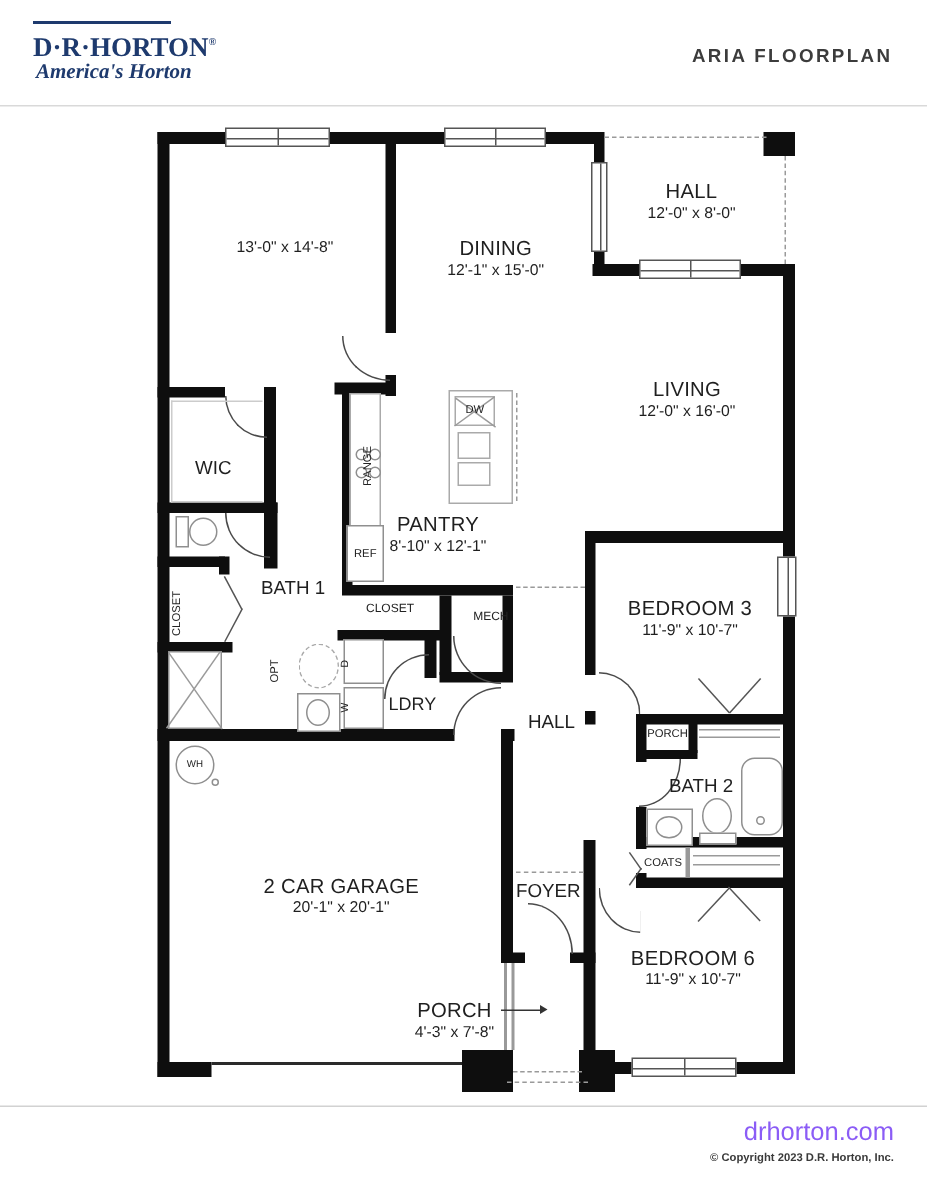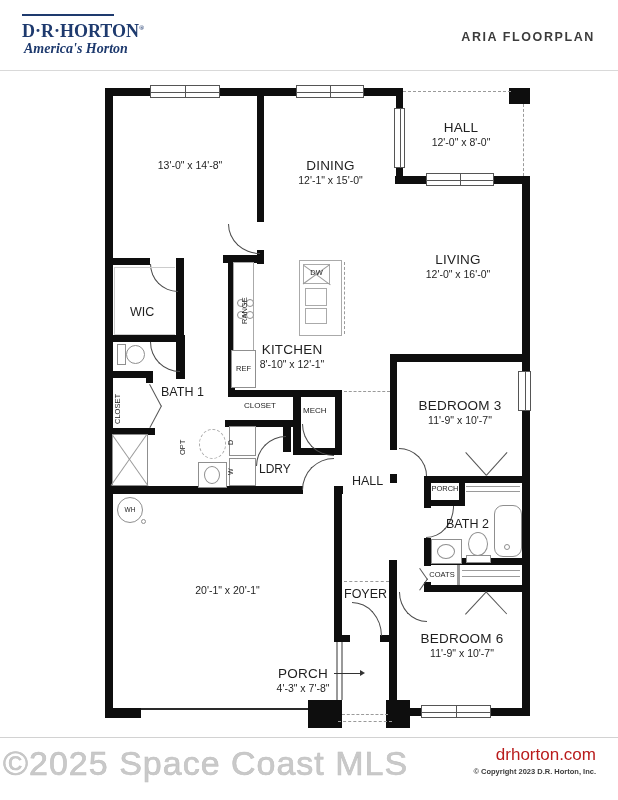--- a/index.html
+++ b/index.html
@@ -43,21 +43,21 @@
   .rd{font-size:10.5px;margin-top:1px;white-space:nowrap;}
   .sm{position:absolute;font-size:8px;color:#222;white-space:nowrap;}
   .md{position:absolute;font-size:12.5px;color:#1f1f1f;white-space:nowrap;}
   .vlab{position:absolute;font-size:7.5px;color:#222;transform:rotate(-90deg);
         transform-origin:0 100%;white-space:nowrap;}
   .ah{position:absolute;width:0;height:0;border-left:5px solid #333;
       border-top:3px solid transparent;border-bottom:3px solid transparent;}
   
   .watermark{position:absolute;left:3px;top:744px;font-size:34px;letter-spacing:1px;
              color:#c9c9c9;-webkit-text-stroke:.6px #bfbfbf;}
-  .site{position:absolute;right:22px;top:745px;font-size:17px;color:#b91c1c;}
+  .site{position:absolute;right:22px;top:745px;font-size:17px;color:#8b5cf6;}
   .copy{position:absolute;right:22px;top:767px;font-size:7.5px;font-weight:bold;color:#3a3a3a;}
 </style>
 </head>
 <body>
 
 <div class="page">
 
   <div class="logo">
     <div class="logo-rule"></div>
     <div class="logo-name"><span>D·R·HORTON</span><sup>®</sup></div>
@@ -218,60 +218,60 @@
     </div>
     <div class="room" style="left:408px;top:120px;width:106px">
       <div class="rn">HALL</div>
       <div class="rd">12'-0" x 8'-0"</div>
     </div>
     <div class="room" style="left:405px;top:252px;width:106px">
       <div class="rn">LIVING</div>
       <div class="rd">12'-0" x 16'-0"</div>
     </div>
     <div class="room" style="left:247px;top:342px;width:90px">
-      <div class="rn">KITCHEN</div>
+      <div class="rn">PANTRY</div>
       <div class="rd">8'-10" x 12'-1"</div>
     </div>
     <div class="room" style="left:407px;top:398px;width:106px">
       <div class="rn">BEDROOM 3</div>
       <div class="rd">11'-9" x 10'-7"</div>
     </div>
     <div class="room" style="left:409px;top:631px;width:106px">
       <div class="rn">BEDROOM 6</div>
       <div class="rd">11'-9" x 10'-7"</div>
     </div>
     <div class="room" style="left:155px;top:583px;width:145px">
+      <div class="rn">2 CAR GARAGE</div>
       <div class="rd">20'-1" x 20'-1"</div>
     </div>
     <div class="room" style="left:268px;top:666px;width:70px">
       <div class="rn">PORCH</div>
       <div class="rd">4'-3" x 7'-8"</div>
     </div>
     <i class="ln" style="left:334px;top:673px;width:26px;background:#333"></i>
     <i class="ah" style="left:360px;top:670px"></i>
 
     <div class="md" style="left:130px;top:305px">WIC</div>
-    <div class="md" style="left:161px;top:385px">BATH 1</div>
+    <div class="md" style="left:174px;top:385px">BATH 1</div>
     <div class="md" style="left:446px;top:517px">BATH 2</div>
     <div class="md" style="left:352px;top:474px">HALL</div>
     <div class="md" style="left:344px;top:587px">FOYER</div>
     <div class="md" style="left:259px;top:462px;font-size:12px">LDRY</div>
 
     <div class="sm" style="left:238px;top:401px;width:44px;text-align:center">CLOSET</div>
-    <div class="sm" style="left:303px;top:406px;width:36px;text-align:left">MECH</div>
+    <div class="sm" style="left:303px;top:406px;width:36px;text-align:right">MECH</div>
     <div class="sm" style="left:430px;top:484px;width:30px;text-align:center;font-size:7.5px">PORCH</div>
     <div class="sm" style="left:426px;top:570px;width:32px;text-align:center;font-size:7.5px">COATS</div>
     <div class="sm" style="left:233px;top:364px;width:21px;text-align:center;font-size:7.5px">REF</div>
     <div class="sm" style="left:303px;top:268px;width:27px;text-align:center;font-size:7.5px">DW</div>
     <div class="sm" style="left:117px;top:506px;width:26px;text-align:center;font-size:6.5px">WH</div>
     <div class="vlab" style="left:123px;top:414px;width:44px;height:10px">CLOSET</div>
     <div class="vlab" style="left:188px;top:445px;width:22px;height:10px">OPT</div>
     <div class="vlab" style="left:250px;top:314px;width:36px;height:10px">RANGE</div>
     <div class="vlab" style="left:237px;top:435px;width:10px;height:10px;font-size:7px">D</div>
     <div class="vlab" style="left:237px;top:465px;width:10px;height:10px;font-size:7px">W</div>
   </div>
 
   <div class="rule" style="top:737px;background:#d2d2d2"></div>
-  <div class="watermark">©2025 Space Coast MLS</div>
   <div class="site">drhorton.com</div>
   <div class="copy">© Copyright 2023 D.R. Horton, Inc.</div>
 
 </div>
 
 </body></html>

